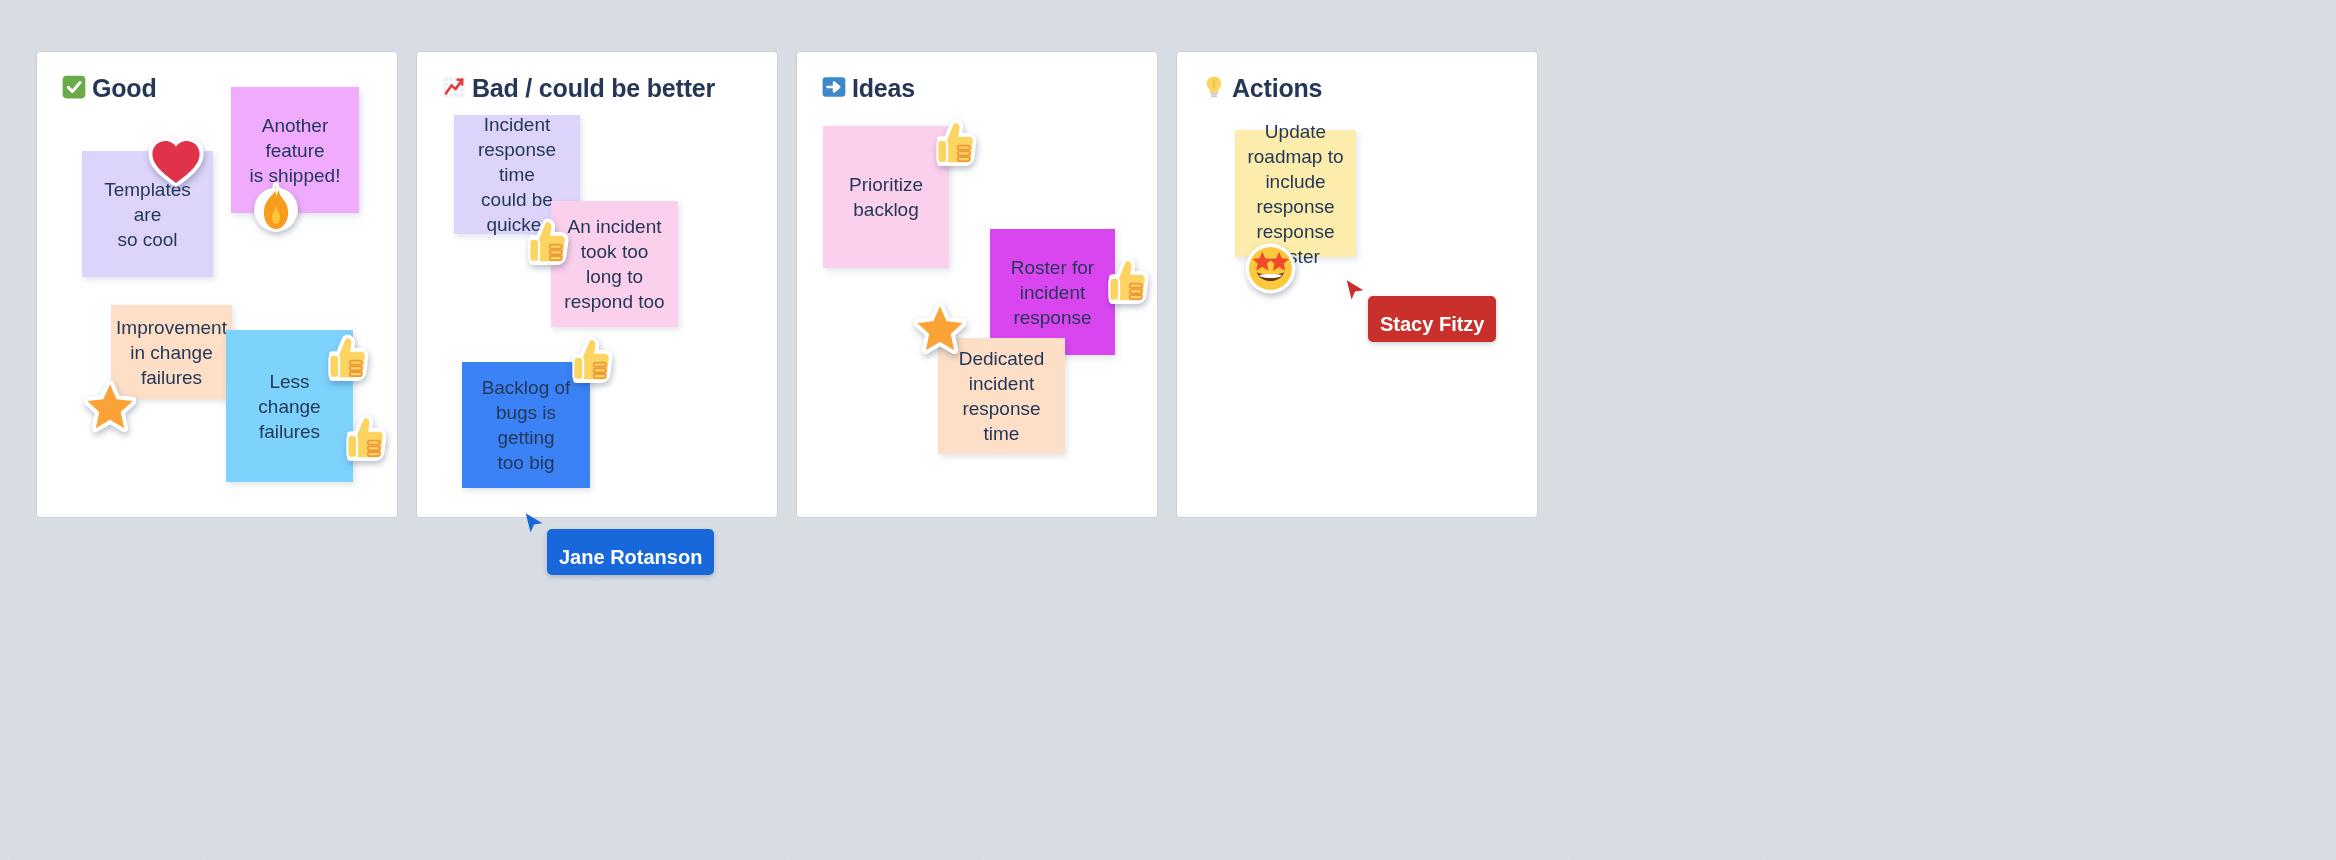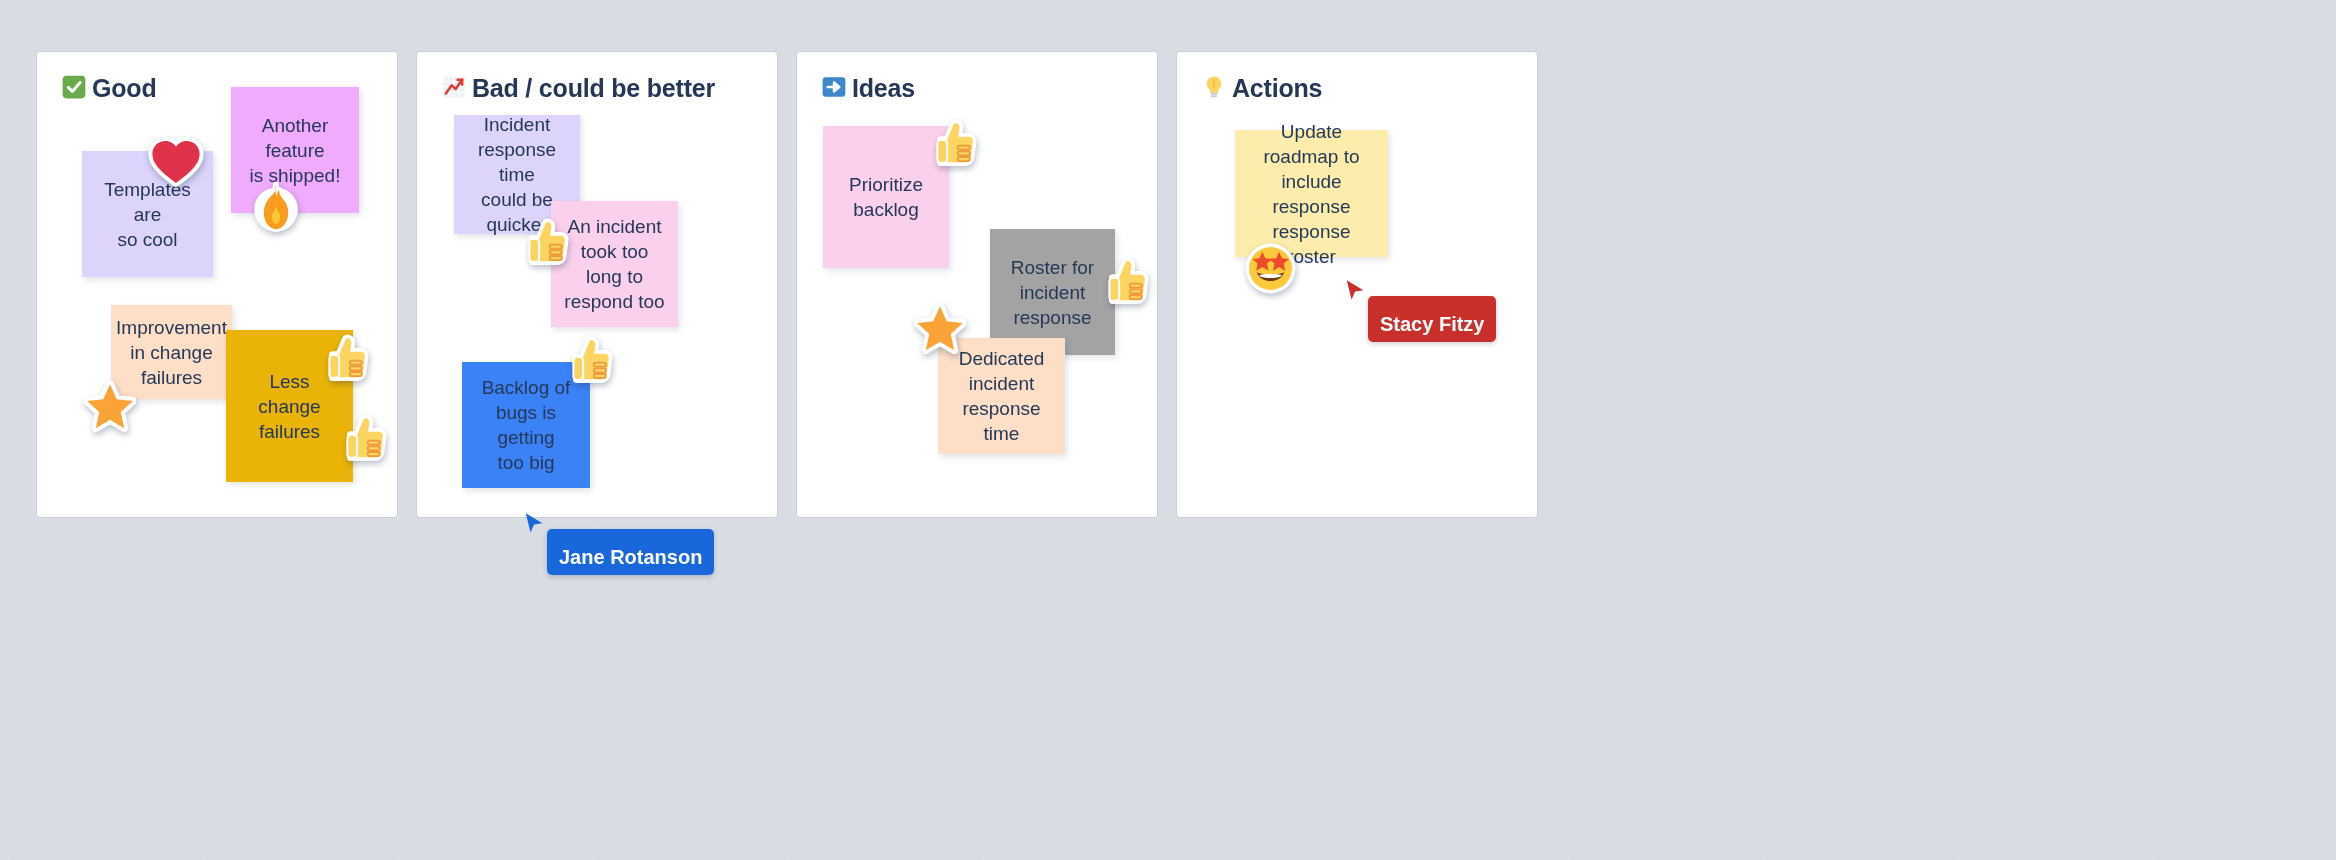--- a/index.html
+++ b/index.html
@@ -218,21 +218,21 @@
         <span>is shipped!</span>
       </div>
     </div>
     <div class="note" style="left: 111px; top: 305px; width: 121px; height: 94px; background: rgb(253, 223, 199); z-index: 12;">
       <div>
         <span>Improvement</span>
         <span>in change</span>
         <span>failures</span>
       </div>
     </div>
-    <div class="note" style="left: 226px; top: 330px; width: 127px; height: 152px; background: #eab308; z-index: 13;">
+    <div class="note" style="left: 226px; top: 330px; width: 127px; height: 152px; background: #7dd3fc; z-index: 13;">
       <div>
         <span>Less change</span>
         <span>failures</span>
       </div>
     </div>
     <div class="note" style="left: 454px; top: 115px; width: 126px; height: 119px; background: rgb(220, 212, 250); z-index: 10;">
       <div>
         <span>Incident</span>
         <span>response time</span>
         <span>could be</span>
@@ -252,35 +252,35 @@
         <span>bugs is getting</span>
         <span>too big</span>
       </div>
     </div>
     <div class="note" style="left: 823px; top: 126px; width: 126px; height: 142px; background: rgb(251, 208, 236); z-index: 10;">
       <div>
         <span>Prioritize</span>
         <span>backlog</span>
       </div>
     </div>
-    <div class="note" style="left: 990px; top: 229px; width: 125px; height: 126px; background: #a3a3a3; z-index: 11;">
+    <div class="note" style="left: 990px; top: 229px; width: 125px; height: 126px; background: #d946ef; z-index: 11;">
       <div>
         <span>Roster for</span>
         <span>incident</span>
         <span>response</span>
       </div>
     </div>
     <div class="note" style="left: 938px; top: 338px; width: 127px; height: 116px; background: rgb(253, 223, 199); z-index: 12;">
       <div>
         <span>Dedicated</span>
         <span>incident</span>
         <span>response time</span>
       </div>
     </div>
-    <div class="note" style="left: 1235px; top: 130px; width: 153px; height: 127px; background: rgb(253, 237, 172); z-index: 10;">
+    <div class="note" style="left: 1235px; top: 130px; width: 121px; height: 127px; background: rgb(253, 237, 172); z-index: 10;">
       <div>
         <span>Update</span>
         <span>roadmap to</span>
         <span>include response</span>
         <span>response roster</span>
       </div>
     </div>
   </div>
 <div id="stickers-layer">
     <div class="sticker" style="left: 148px; top: 133px;">

